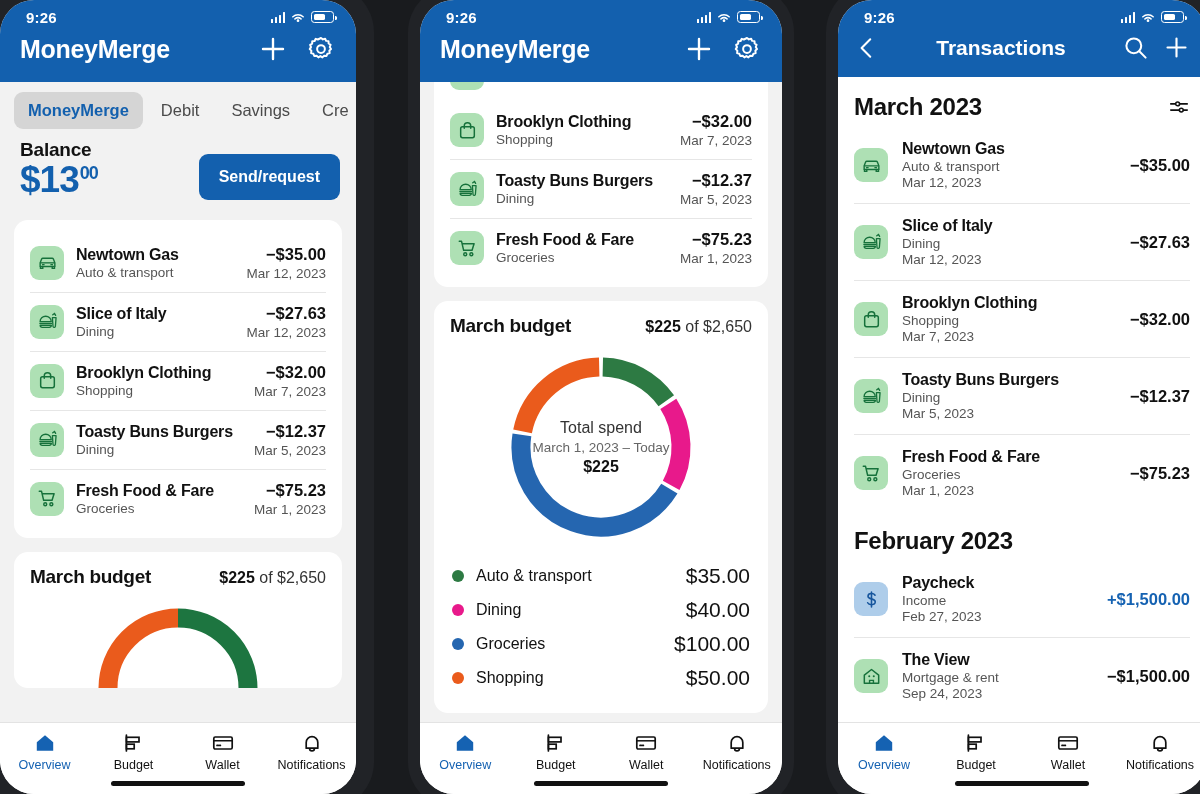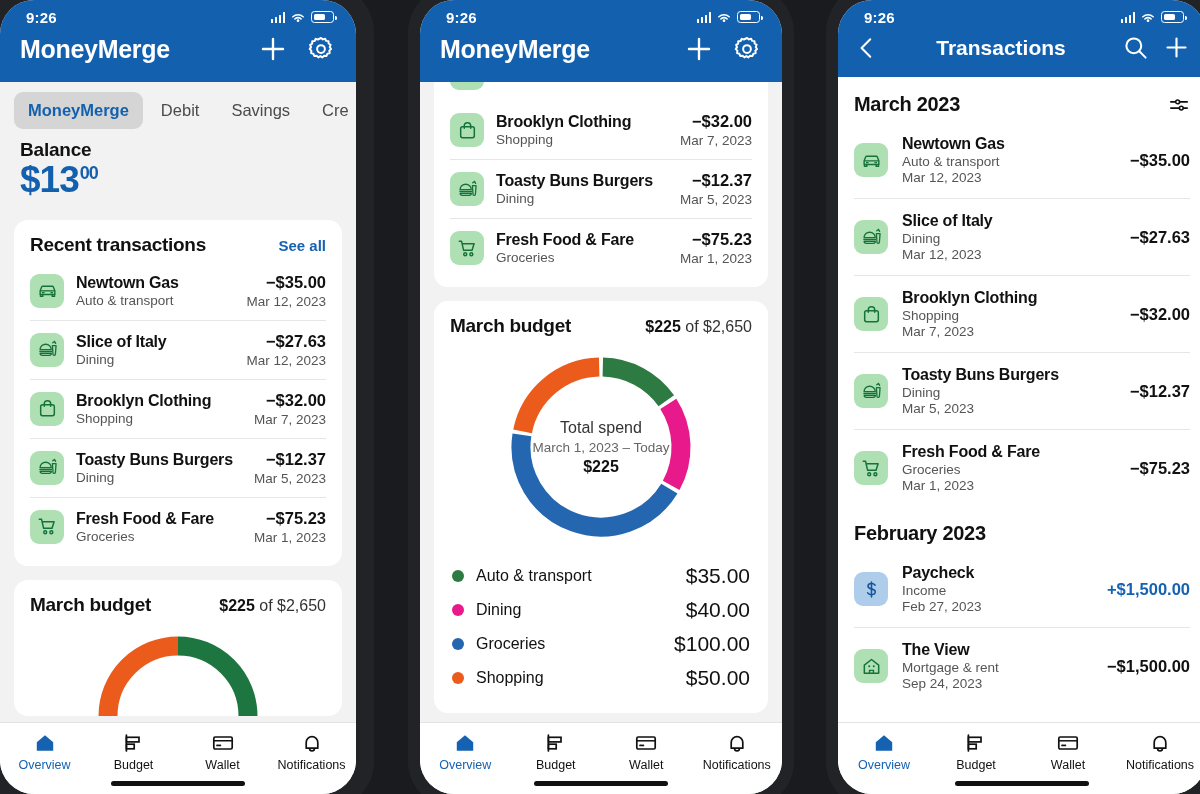--- a/index.html
+++ b/index.html
@@ -97,21 +97,21 @@
   .txcat { font-size: 13.5px; color: #555; margin-top: 1px;}
   .txdate2 { font-size: 13.5px; color: #555; margin-top: 1px;}
   .txright { text-align: right; white-space: nowrap; }
   .txamt { font-size: 16.5px; font-weight: bold; color: #111; }
   .txamt.pos { color: #1562b2; }
   .txdate { font-size: 13.5px; color: #555; margin-top: 2px;}
 
   
   .txpage { background: #fff; flex: 1; padding: 0 16px; overflow: hidden;}
   .month-head { display: flex; align-items: center; justify-content: space-between; padding: 16px 0 6px 0;}
-  .month-title { font-size: 20px; font-weight: bold; color: #111; letter-spacing: -.3px;}
+  .month-title { font-size: 24px; font-weight: bold; color: #111; letter-spacing: -.3px;}
   .txrow3 { display: flex; align-items: center; gap: 14px; padding: 13px 0; border-top: 1px solid #e6e6e6;}
   .txrow3.first { border-top: none; }
 
   
   .donut-wrap { display: flex; justify-content: center; margin: 12px 0 10px 0; }
   .donut { position: relative; width: 196px; height: 196px; }
   .donut-center { position: absolute; inset: 0; display: flex; flex-direction: column;
     align-items: center; justify-content: center; text-align: center; }
   .dc-1 { font-size: 16px; color: #333; }
   .dc-2 { font-size: 13.5px; color: #666; margin-top: 3px;}
@@ -186,27 +186,24 @@
             <div class="tab">Cre</div>
           </div>
 
           <div class="balwrap">
             <div>
               <div class="bal-label">Balance</div>
               <div class="bal-amt">
                 <span>$13</span><sup>00</sup>
               </div>
             </div>
+            <button class="sendbtn">Send/request</button>
           </div>
 
           <div class="card">
-            <div class="card-head">
-              <span class="card-title">Recent transactions</span>
-              <span class="seeall">See all</span>
-            </div>
             <div id="p1rows">
                 <div class="txrow">
     <div class="badge">
                     <svg width="21" height="21" viewBox="0 0 24 24">
                       <path d="M4 16.5v2.2h2.6v-2.2M17.4 16.5v2.2H20v-2.2" stroke="#16713b" stroke-width="1.6" fill="none" stroke-linecap="round"></path>
       <path d="M3.6 16.5h16.8v-4.1l-1.7-4.3a1.6 1.6 0 00-1.5-1H6.8a1.6 1.6 0 00-1.5 1l-1.7 4.3z" stroke="#16713b" stroke-width="1.6" fill="none" stroke-linejoin="round"></path>
       <path d="M3.8 12.4h16.4" stroke="#16713b" stroke-width="1.5"></path>
       <path d="M6.3 14.5h1.8M15.9 14.5h1.8" stroke="#16713b" stroke-width="1.5" stroke-linecap="round"></path>
                     </svg>
                   </div>

